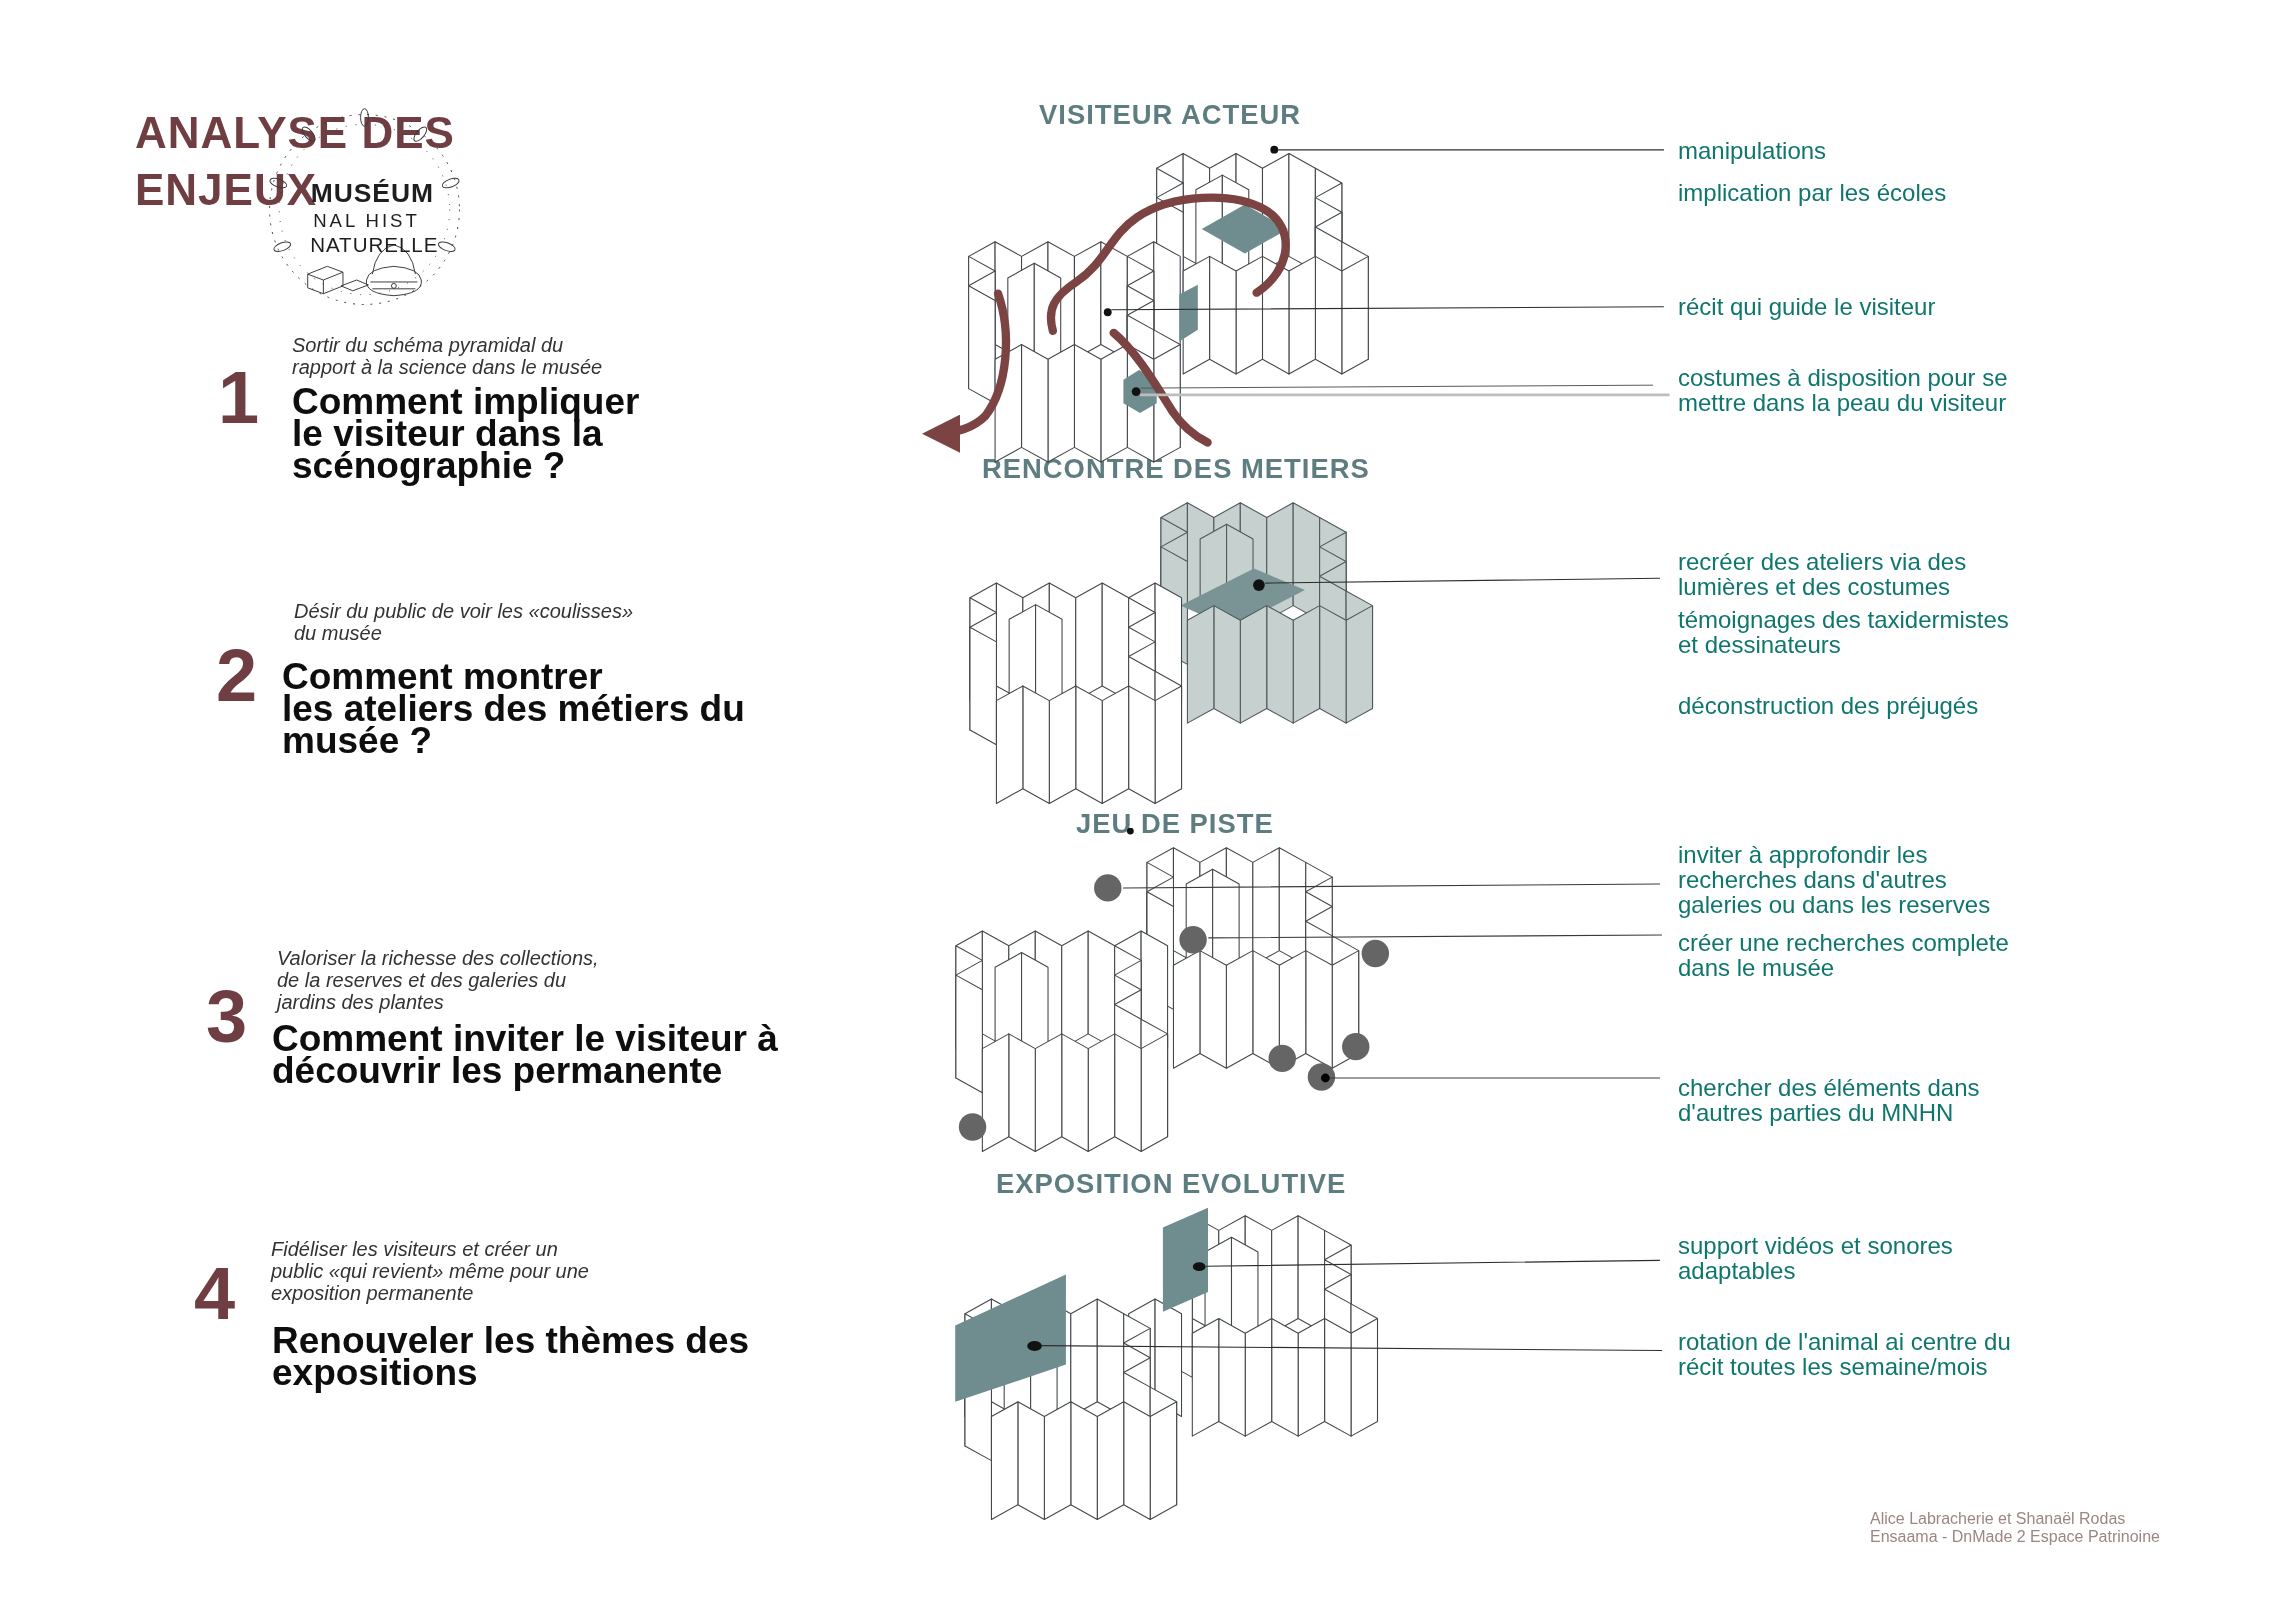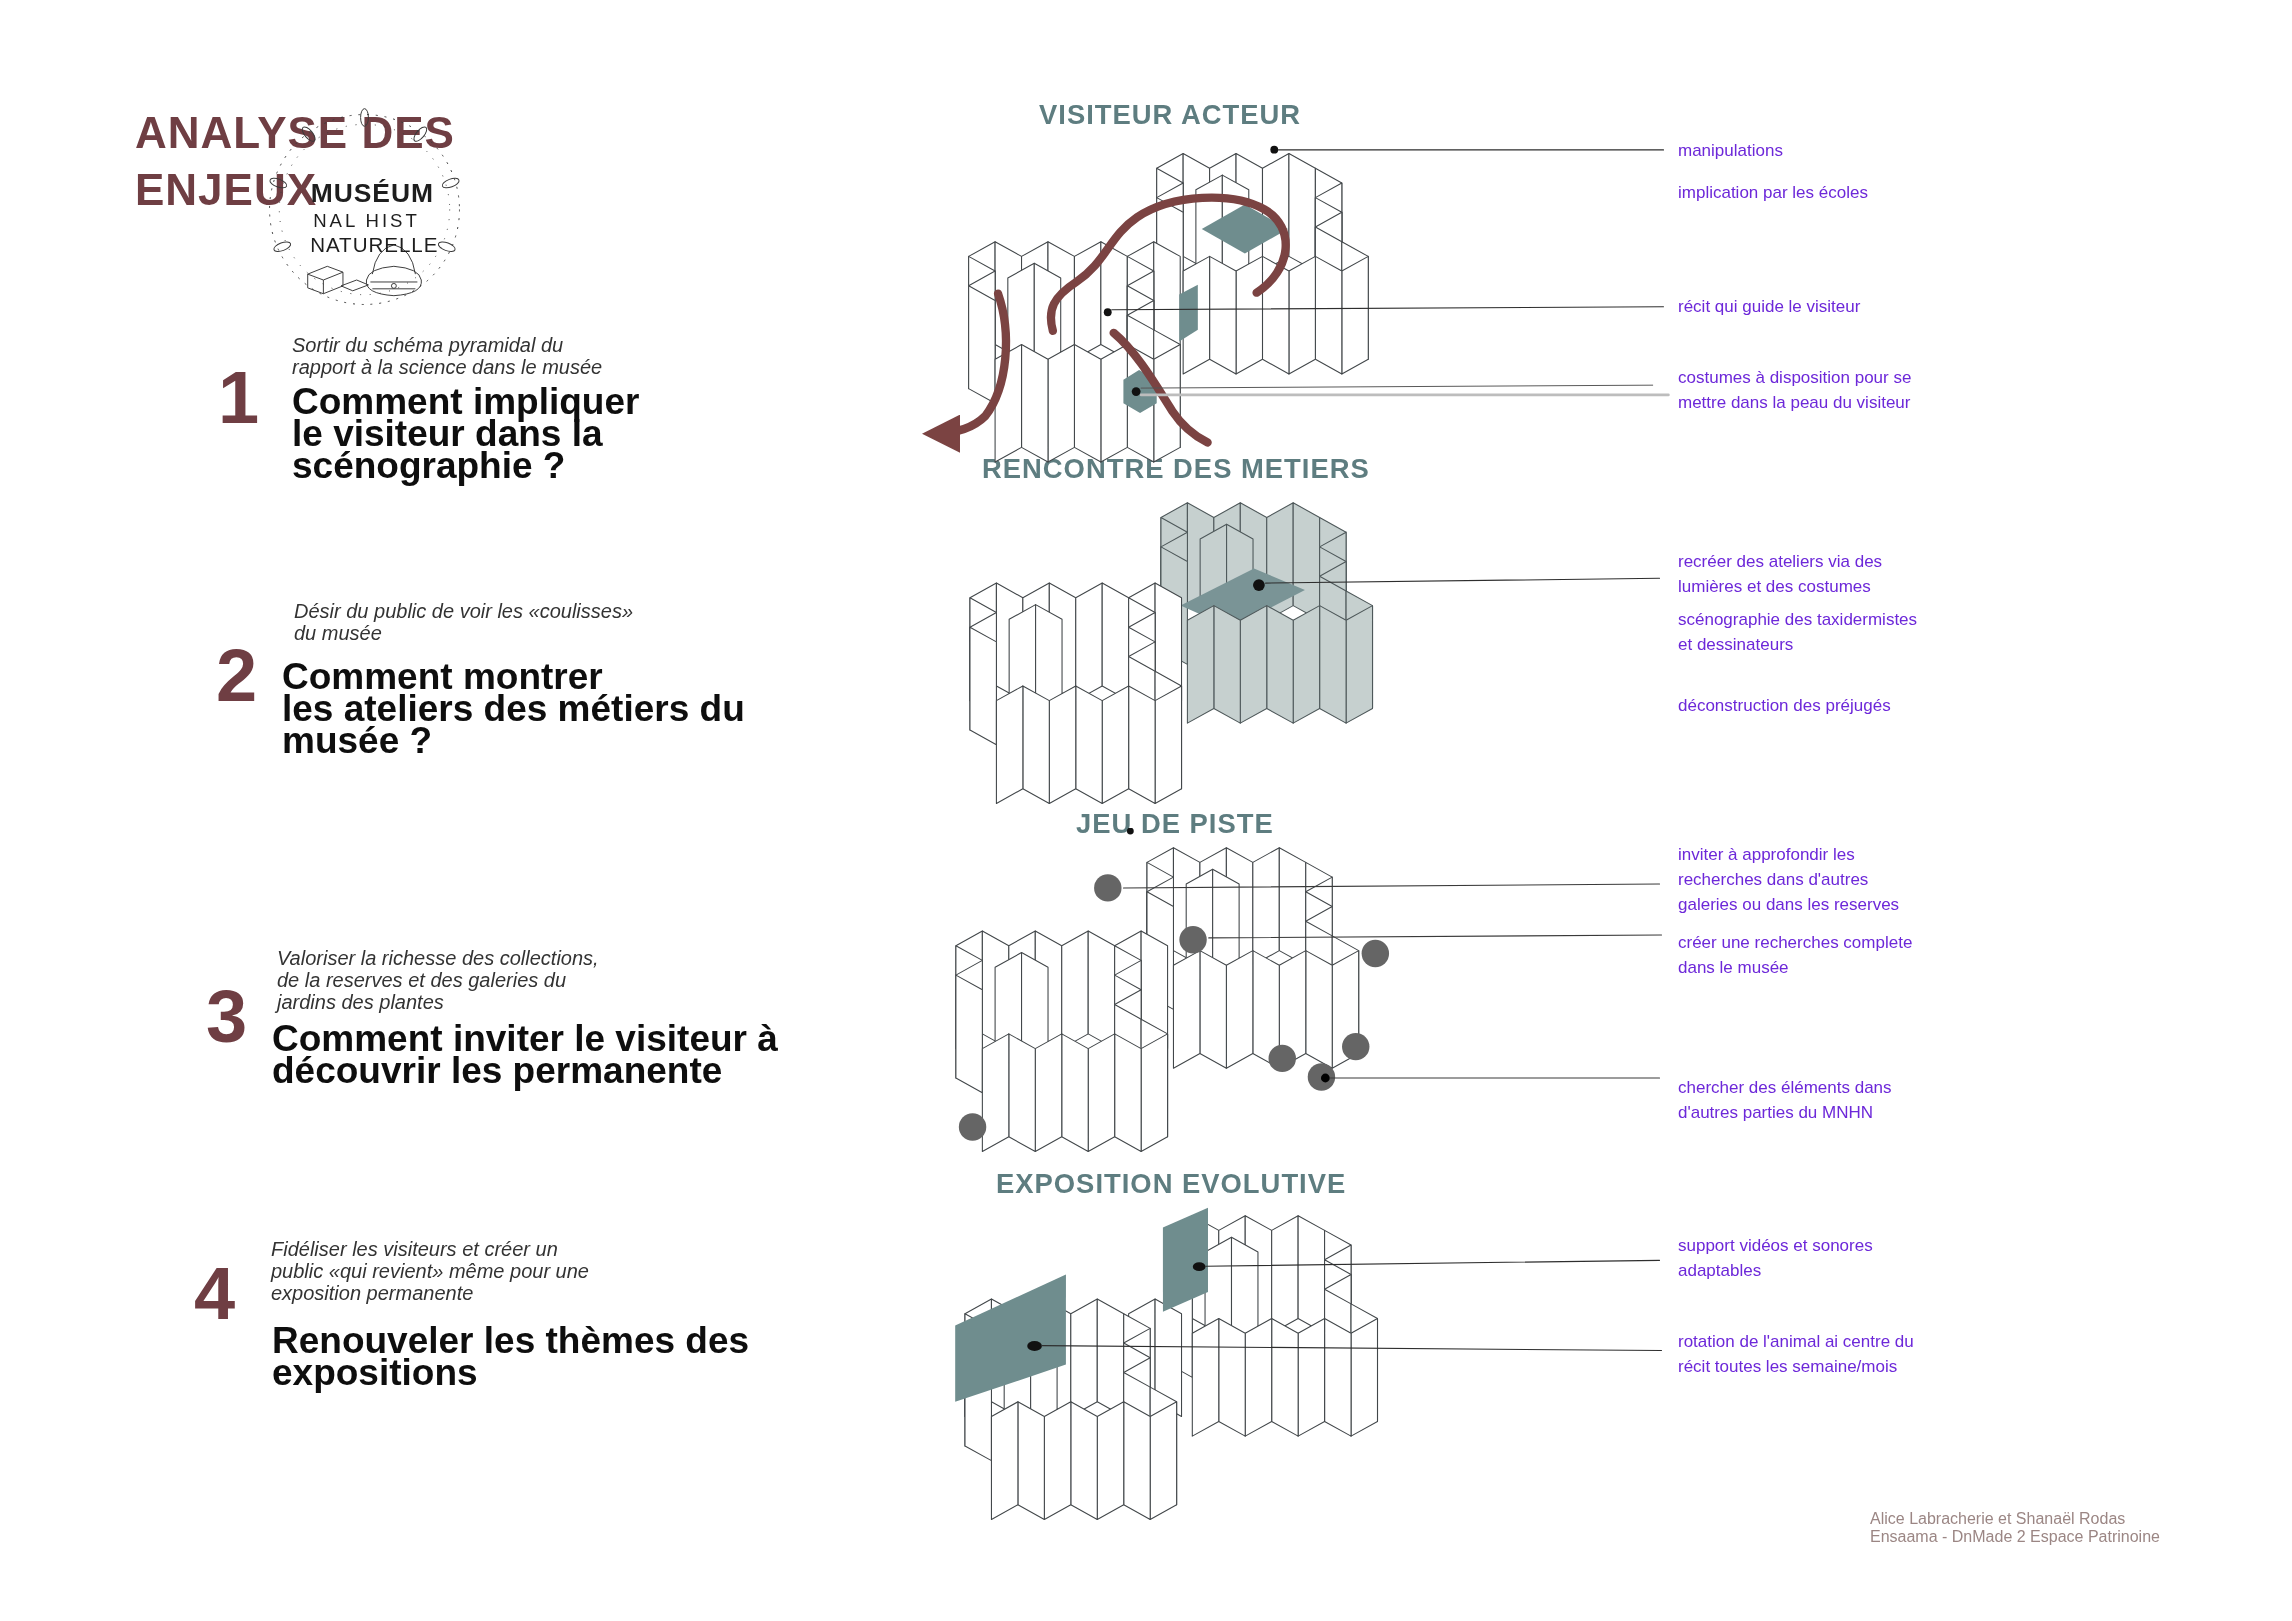--- a/index.html
+++ b/index.html
@@ -5,21 +5,21 @@
   html,body{margin:0;padding:0;background:#fff;}
   .board{position:relative;width:2293px;height:1621px;background:#ffffff;overflow:hidden;
          font-family:"Liberation Sans",sans-serif;color:#111;}
   .abs{position:absolute;}
   .pre{white-space:pre-line;}
   .page-title{font-size:44px;font-weight:bold;line-height:57px;letter-spacing:1px;color:#6f3e43;}
   .issue-num{font-size:74px;font-weight:800;color:#6f3e43;line-height:1;}
   .issue-context{font-size:20px;font-style:italic;color:#333;line-height:22px;}
   .issue-q{font-size:37px;font-weight:bold;color:#0e0e0e;line-height:32px;}
   .d-title{font-size:27.4px;font-weight:bold;letter-spacing:1px;color:#5e7d80;}
-  .anno{font-size:17px;line-height:25px;color:#6d28d9;width:363px;}
+  .anno{font-size:24px;line-height:25px;color:#0f766e;width:363px;}
   .credit{font-size:16px;line-height:17.6px;color:#9b8684;}
   svg{display:block;}
   .overlay{pointer-events:none;}
 </style>
 </head>
 <body>
 
 <div class="board">
 
   <div class="abs page-title pre" style="left:135px;top:104px;">ANALYSE DES
@@ -368,21 +368,21 @@
   </svg>
 
   <div class="abs anno pre" style="left:1678px;top:138px;">manipulations</div>
   <div class="abs anno pre" style="left:1678px;top:180px;">implication par les écoles</div>
   <div class="abs anno pre" style="left:1678px;top:294px;">récit qui guide le visiteur</div>
   <div class="abs anno pre" style="left:1678px;top:365px;">costumes à disposition pour se
 mettre dans la peau du visiteur</div>
 
   <div class="abs anno pre" style="left:1678px;top:549px;">recréer des ateliers via des
 lumières et des costumes</div>
-  <div class="abs anno pre" style="left:1678px;top:607px;">scénographie des taxidermistes
+  <div class="abs anno pre" style="left:1678px;top:607px;">témoignages des taxidermistes
 et dessinateurs</div>
   <div class="abs anno pre" style="left:1678px;top:693px;">déconstruction des préjugés</div>
 
   <div class="abs anno pre" style="left:1678px;top:842px;">inviter à approfondir les
 recherches dans d'autres
 galeries ou dans les reserves</div>
   <div class="abs anno pre" style="left:1678px;top:930px;">créer une recherches complete
 dans le musée</div>
   <div class="abs anno pre" style="left:1678px;top:1075px;">chercher des éléments dans
 d'autres parties du MNHN</div>

